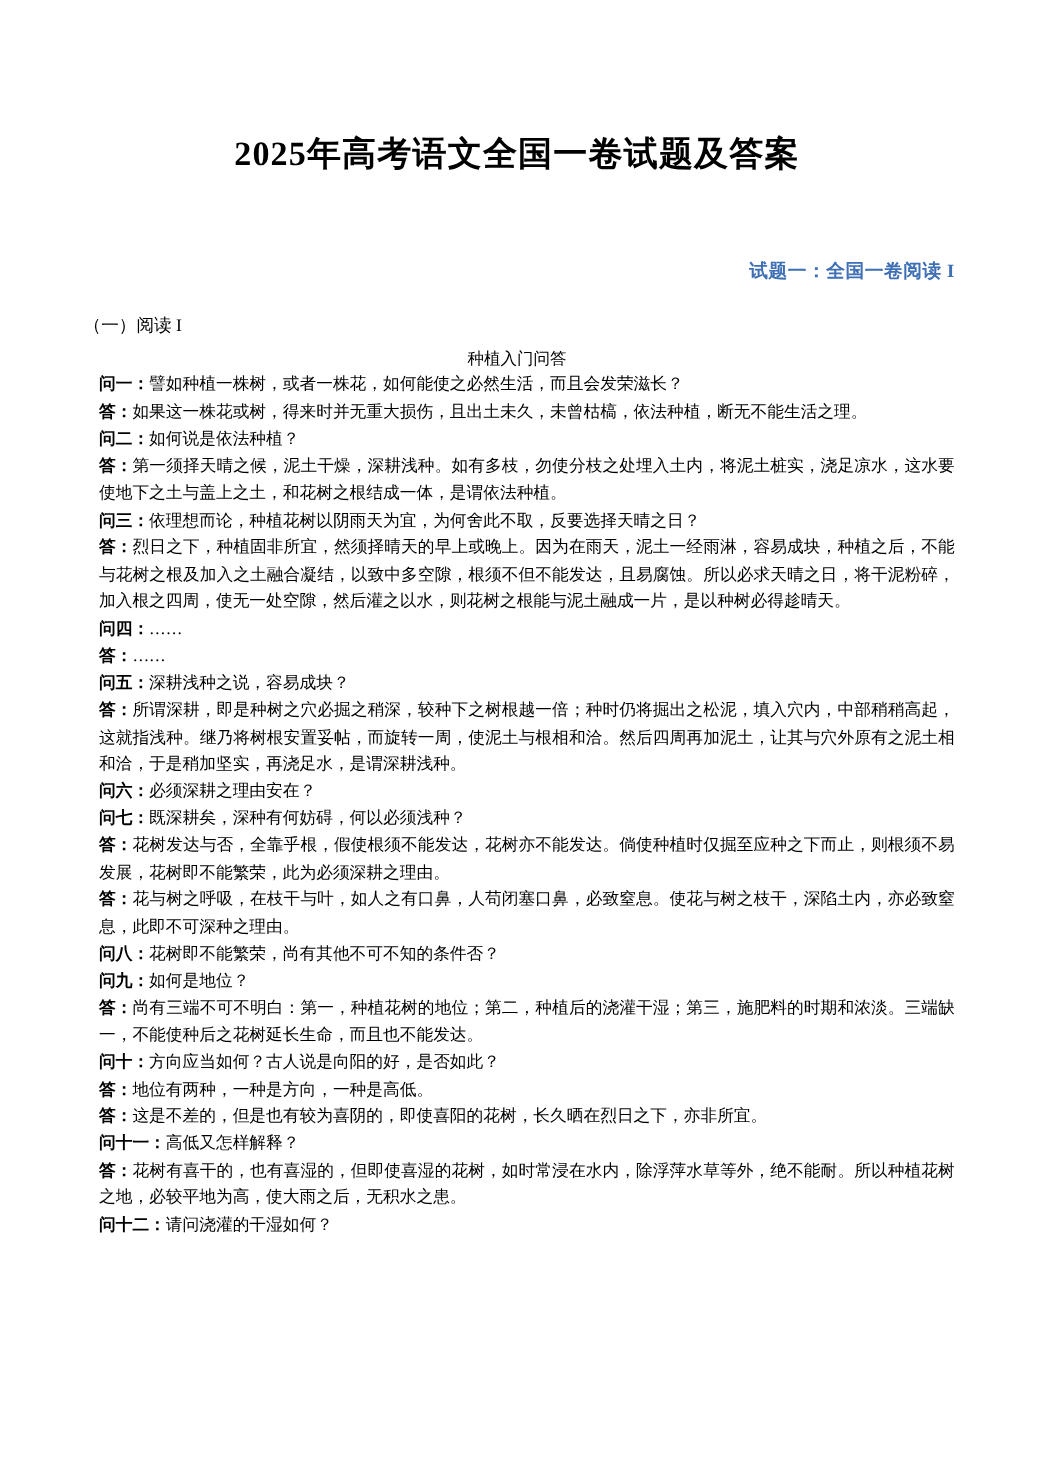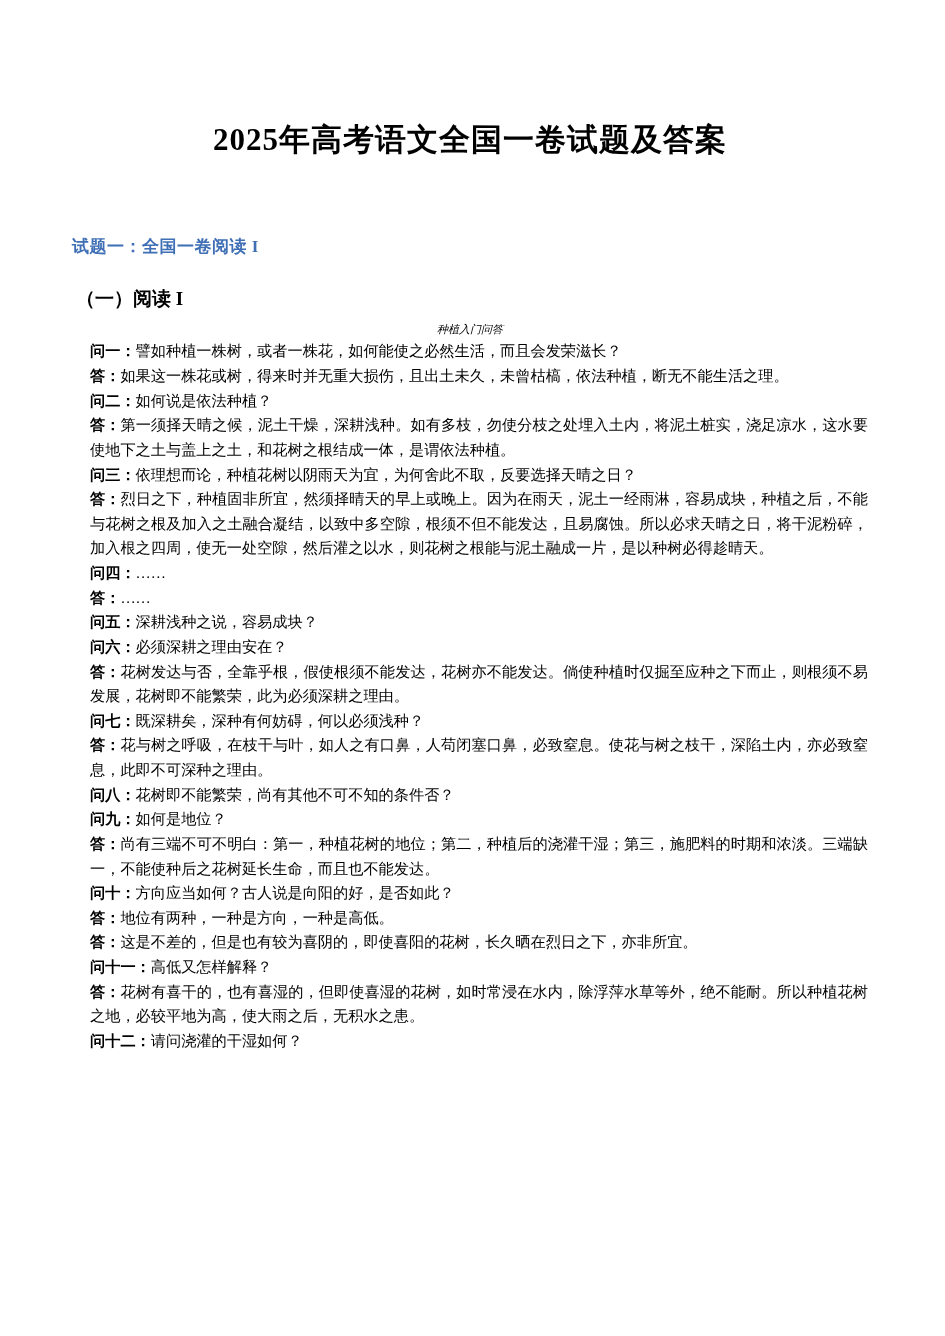--- a/index.html
+++ b/index.html
@@ -22,39 +22,38 @@
   }
   .doc-title {
     text-align: center;
     font-size: 31px;
     font-weight: bold;
     letter-spacing: 1px;
     margin: 18px 0 0 0;
     line-height: 1.4;
   }
   .section-heading {
-    text-align: left;
+    text-align: right;
     color: #3f6fb5;
     font-size: 17px;
     font-weight: bold;
     margin-top: 74px;
     letter-spacing: 0.5px;
   }
   .sub-heading {
-    font-size: 19px;
-    font-weight: bold;
+    font-size: 16px;
+    font-weight: normal;
     margin-top: 28px;
     margin-bottom: 10px;
     margin-left: 4px;
   }
   .centered-label {
     text-align: center;
-    font-size: 11px;
+    font-size: 15px;
     margin: 4px 0 2px 0;
-    font-style: italic;
   }
   .qa-list {
     margin: 0;
     padding: 0;
   }
   .qa-line {
     font-size: 15.2px;
     line-height: 1.62;
     text-align: justify;
     text-justify: inter-ideograph;
@@ -87,23 +86,24 @@
   <div class="qa-list" id="qa-list">
       <p class="qa-line q-indent"><span class="lead">问一：</span><span>譬如种植一株树，或者一株花，如何能使之必然生活，而且会发荣滋长？</span></p>
       <p class="qa-line a-indent"><span class="lead">答：</span><span>如果这一株花或树，得来时并无重大损伤，且出土未久，未曾枯槁，依法种植，断无不能生活之理。</span></p>
       <p class="qa-line q-indent"><span class="lead">问二：</span><span>如何说是依法种植？</span></p>
       <p class="qa-line a-indent"><span class="lead">答：</span><span>第一须择天晴之候，泥土干燥，深耕浅种。如有多枝，勿使分枝之处埋入土内，将泥土桩实，浇足凉水，这水要使地下之土与盖上之土，和花树之根结成一体，是谓依法种植。</span></p>
       <p class="qa-line q-indent"><span class="lead">问三：</span><span>依理想而论，种植花树以阴雨天为宜，为何舍此不取，反要选择天晴之日？</span></p>
       <p class="qa-line a-indent"><span class="lead">答：</span><span>烈日之下，种植固非所宜，然须择晴天的早上或晚上。因为在雨天，泥土一经雨淋，容易成块，种植之后，不能与花树之根及加入之土融合凝结，以致中多空隙，根须不但不能发达，且易腐蚀。所以必求天晴之日，将干泥粉碎，加入根之四周，使无一处空隙，然后灌之以水，则花树之根能与泥土融成一片，是以种树必得趁晴天。</span></p>
       <p class="qa-line q-indent"><span class="lead">问四：</span><span>……</span></p>
       <p class="qa-line a-indent"><span class="lead">答：</span><span>……</span></p>
       <p class="qa-line q-indent"><span class="lead">问五：</span><span>深耕浅种之说，容易成块？</span></p>
+      <p class="qa-line a-indent"><span class="lead">答：</span><span>所谓深耕，即是种树之穴必掘之稍深，较种下之树根越一倍；种时仍将掘出之松泥，填入穴内，中部稍稍高起，这就指浅种。继乃将树根安置妥帖，而旋转一周，使泥土与根相和洽。然后四周再加泥土，让其与穴外原有之泥土相和洽，于是稍加坚实，再浇足水，是谓深耕浅种。</span></p>
       <p class="qa-line q-indent"><span class="lead">问六：</span><span>必须深耕之理由安在？</span></p>
+      <p class="qa-line q-indent"><span class="lead">问七：</span><span>既深耕矣，深种有何妨碍，何以必须浅种？</span></p>
       <p class="qa-line a-indent"><span class="lead">答：</span><span>花树发达与否，全靠乎根，假使根须不能发达，花树亦不能发达。倘使种植时仅掘至应种之下而止，则根须不易发展，花树即不能繁荣，此为必须深耕之理由。</span></p>
-      <p class="qa-line q-indent"><span class="lead">问七：</span><span>既深耕矣，深种有何妨碍，何以必须浅种？</span></p>
       <p class="qa-line a-indent"><span class="lead">答：</span><span>花与树之呼吸，在枝干与叶，如人之有口鼻，人苟闭塞口鼻，必致窒息。使花与树之枝干，深陷土内，亦必致窒息，此即不可深种之理由。</span></p>
       <p class="qa-line q-indent"><span class="lead">问八：</span><span>花树即不能繁荣，尚有其他不可不知的条件否？</span></p>
       <p class="qa-line q-indent"><span class="lead">问九：</span><span>如何是地位？</span></p>
       <p class="qa-line a-indent"><span class="lead">答：</span><span>尚有三端不可不明白：第一，种植花树的地位；第二，种植后的浇灌干湿；第三，施肥料的时期和浓淡。三端缺一，不能使种后之花树延长生命，而且也不能发达。</span></p>
       <p class="qa-line q-indent"><span class="lead">问十：</span><span>方向应当如何？古人说是向阳的好，是否如此？</span></p>
       <p class="qa-line a-indent"><span class="lead">答：</span><span>地位有两种，一种是方向，一种是高低。</span></p>
       <p class="qa-line a-indent"><span class="lead">答：</span><span>这是不差的，但是也有较为喜阴的，即使喜阳的花树，长久晒在烈日之下，亦非所宜。</span></p>
       <p class="qa-line q-indent"><span class="lead">问十一：</span><span>高低又怎样解释？</span></p>
       <p class="qa-line a-indent"><span class="lead">答：</span><span>花树有喜干的，也有喜湿的，但即使喜湿的花树，如时常浸在水内，除浮萍水草等外，绝不能耐。所以种植花树之地，必较平地为高，使大雨之后，无积水之患。</span></p>
       <p class="qa-line q-indent"><span class="lead">问十二：</span><span>请问浇灌的干湿如何？</span></p>

